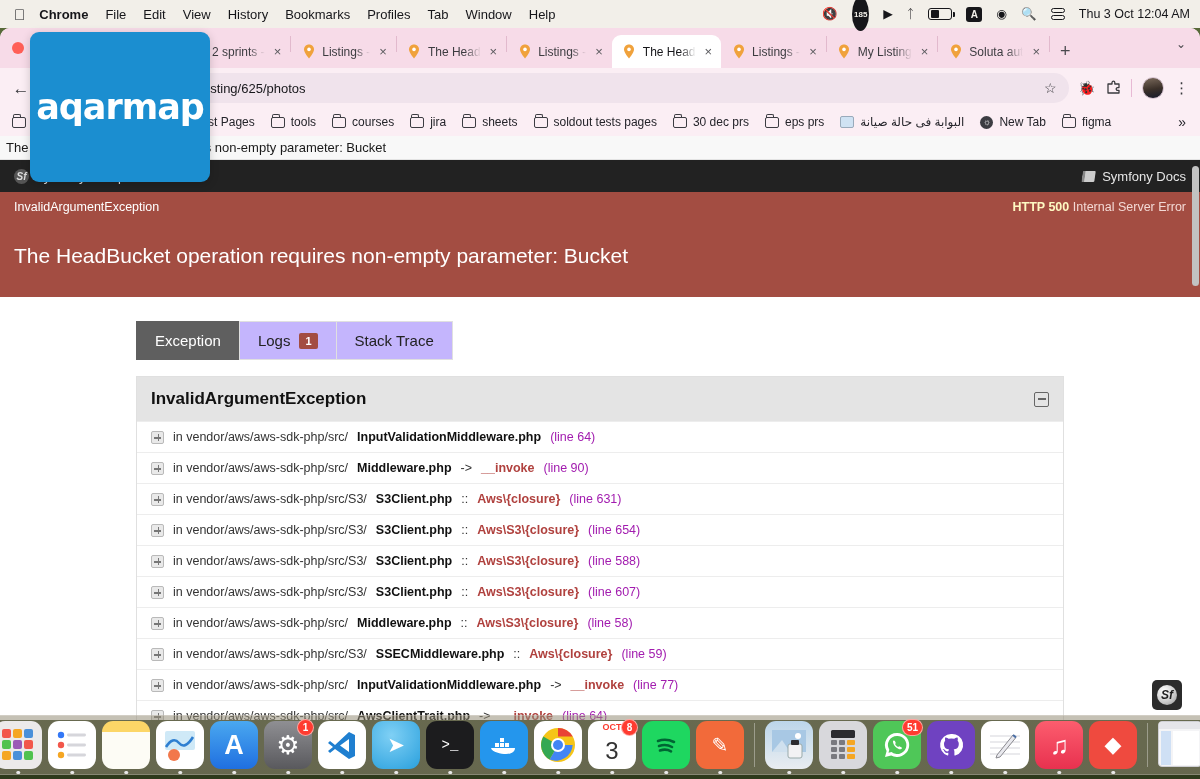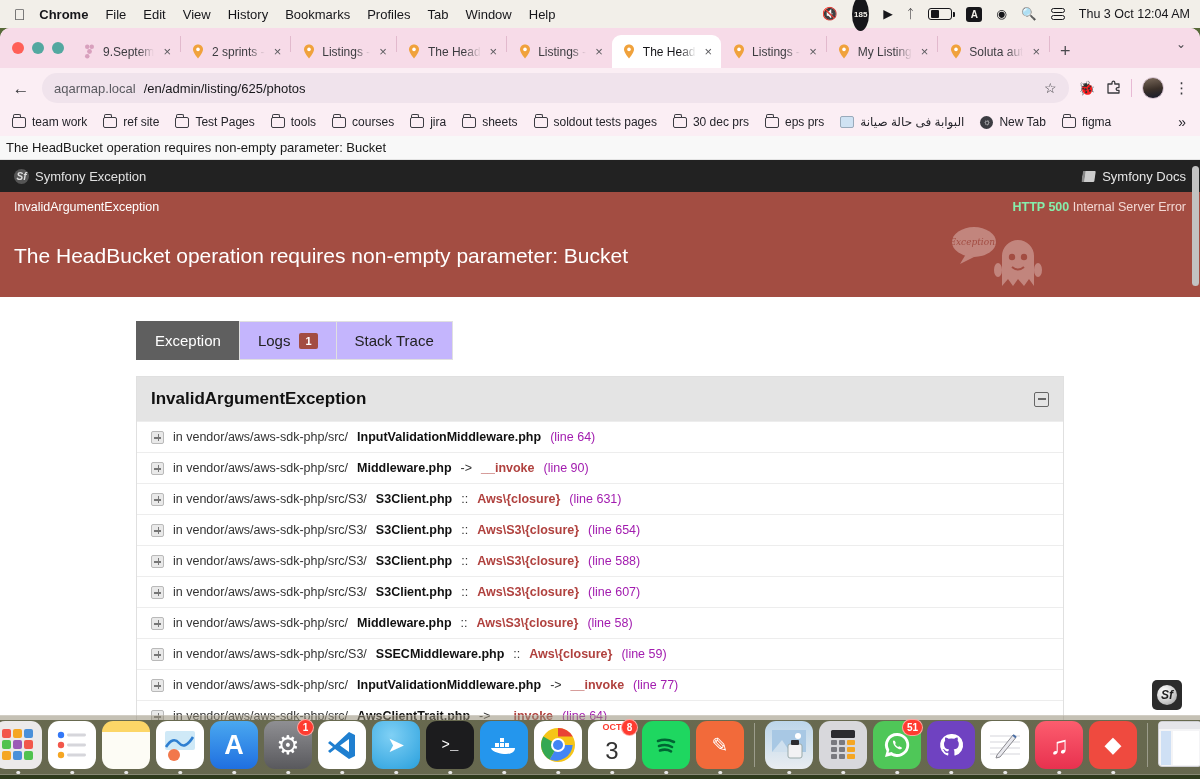--- a/index.html
+++ b/index.html
@@ -146,21 +146,21 @@
   }
   .sf-docs { margin-left: auto; display: flex; align-items: center; gap: 7px; color: #e6e6e6; }
   .book-ico { width: 13px; height: 11px; background: #ccc; border-left: 3px solid #888; border-radius: 1px; transform: skewX(-8deg); display:block; }
 
   .sf-bar2 {
     height: 30px; background: #a34d42; color: #f3d9d5; font-size: 12.5px;
     display: flex; align-items: center; padding: 0 14px;
   }
   .sf-bar2 .left { color: #fff; }
   .sf-bar2 .right { margin-left: auto; }
-  .sf-bar2 .right b { color: #86efac; font-weight: bold; }
+  .sf-bar2 .right b { color: #fef9c3; font-weight: bold; }
   .sf-hero {
     background: #a34d42; padding: 20px 14px 28px 14px; position: relative;
     display: flex; align-items: flex-start;
   }
   .sf-hero h1 { font-size: 21px; font-weight: normal; color: #fff; line-height: 1.3; max-width: 860px; }
   .ghost { position: absolute; right: 150px; top: 4px; opacity: .45; }
 
   .sf-body { background: #fff; padding: 24px 0 0 0; }
   .tabs-wrap { display: flex; padding-left: 136px; }
   .sf-tab {
@@ -499,33 +499,20 @@
         </span>
       </div>
 
       <div class="sf-bar2">
         <span class="left">InvalidArgumentException</span>
         <span class="right"><b>HTTP 500</b> <span>Internal Server Error</span></span>
       </div>
 
       <div class="sf-hero">
         <h1>The HeadBucket operation requires non-empty parameter: Bucket</h1>
-        <span class="ghost">
-          <svg width="100" height="62" viewBox="0 0 100 62">
-            <ellipse cx="24" cy="16" rx="22" ry="15" fill="#e8c9c6"></ellipse>
-            <path d="M16 28 L10 38 L24 31 Z" fill="#e8c9c6"></path>
-            <text x="24" y="19" font-size="9" font-style="italic" fill="#a34d42" text-anchor="middle" font-family="DejaVu Serif, serif">Exception!</text>
-            <path d="M52 60 V30 a16 16 0 0 1 32 0 V60 l-5-7 -5 7 -6-7 -5 7 -5-7z" fill="#e8c9c6"></path>
-            <circle cx="62" cy="31" r="3.2" fill="#a34d42"></circle>
-            <circle cx="74" cy="31" r="3.2" fill="#a34d42"></circle>
-            <path d="M62 41 q6 5 12 0" stroke="#a34d42" stroke-width="2" fill="none"></path>
-            <ellipse cx="48" cy="44" rx="4" ry="7" fill="#e8c9c6"></ellipse>
-            <ellipse cx="88" cy="44" rx="4" ry="7" fill="#e8c9c6"></ellipse>
-          </svg>
-        </span>
       </div>
 
       <div class="sf-body">
         <div class="tabs-wrap">
           <div class="sf-tab active">
             <span>Exception</span>
           </div>
           <div class="sf-tab">
             <span>Logs</span>
             <span class="cnt">1</span>
@@ -626,20 +613,23 @@
       <div class="scrollbar">
           <i></i>
         </div>
 
       <div class="sf-toolbar-btn">
         <span class="circ">Sf</span>
       </div>
     </div>
   </div>
 
+  <div class="aqarmap-overlay">
+    <span class="aqarmap-word">aqarmap</span>
+  </div>
 
   <div class="dock">
 
     <div class="dock-item">
       <div class="dock-ico" style="background:#eceaea;">
         <svg width="34" height="34" viewBox="0 0 34 34">
             <g>
           <rect x="1" y="1" width="9" height="9" rx="2" fill="#f2574b"></rect>
               <rect x="12" y="1" width="9" height="9" rx="2" fill="#f5a623"></rect>
               <rect x="23" y="1" width="9" height="9" rx="2" fill="#4a90d9"></rect>

